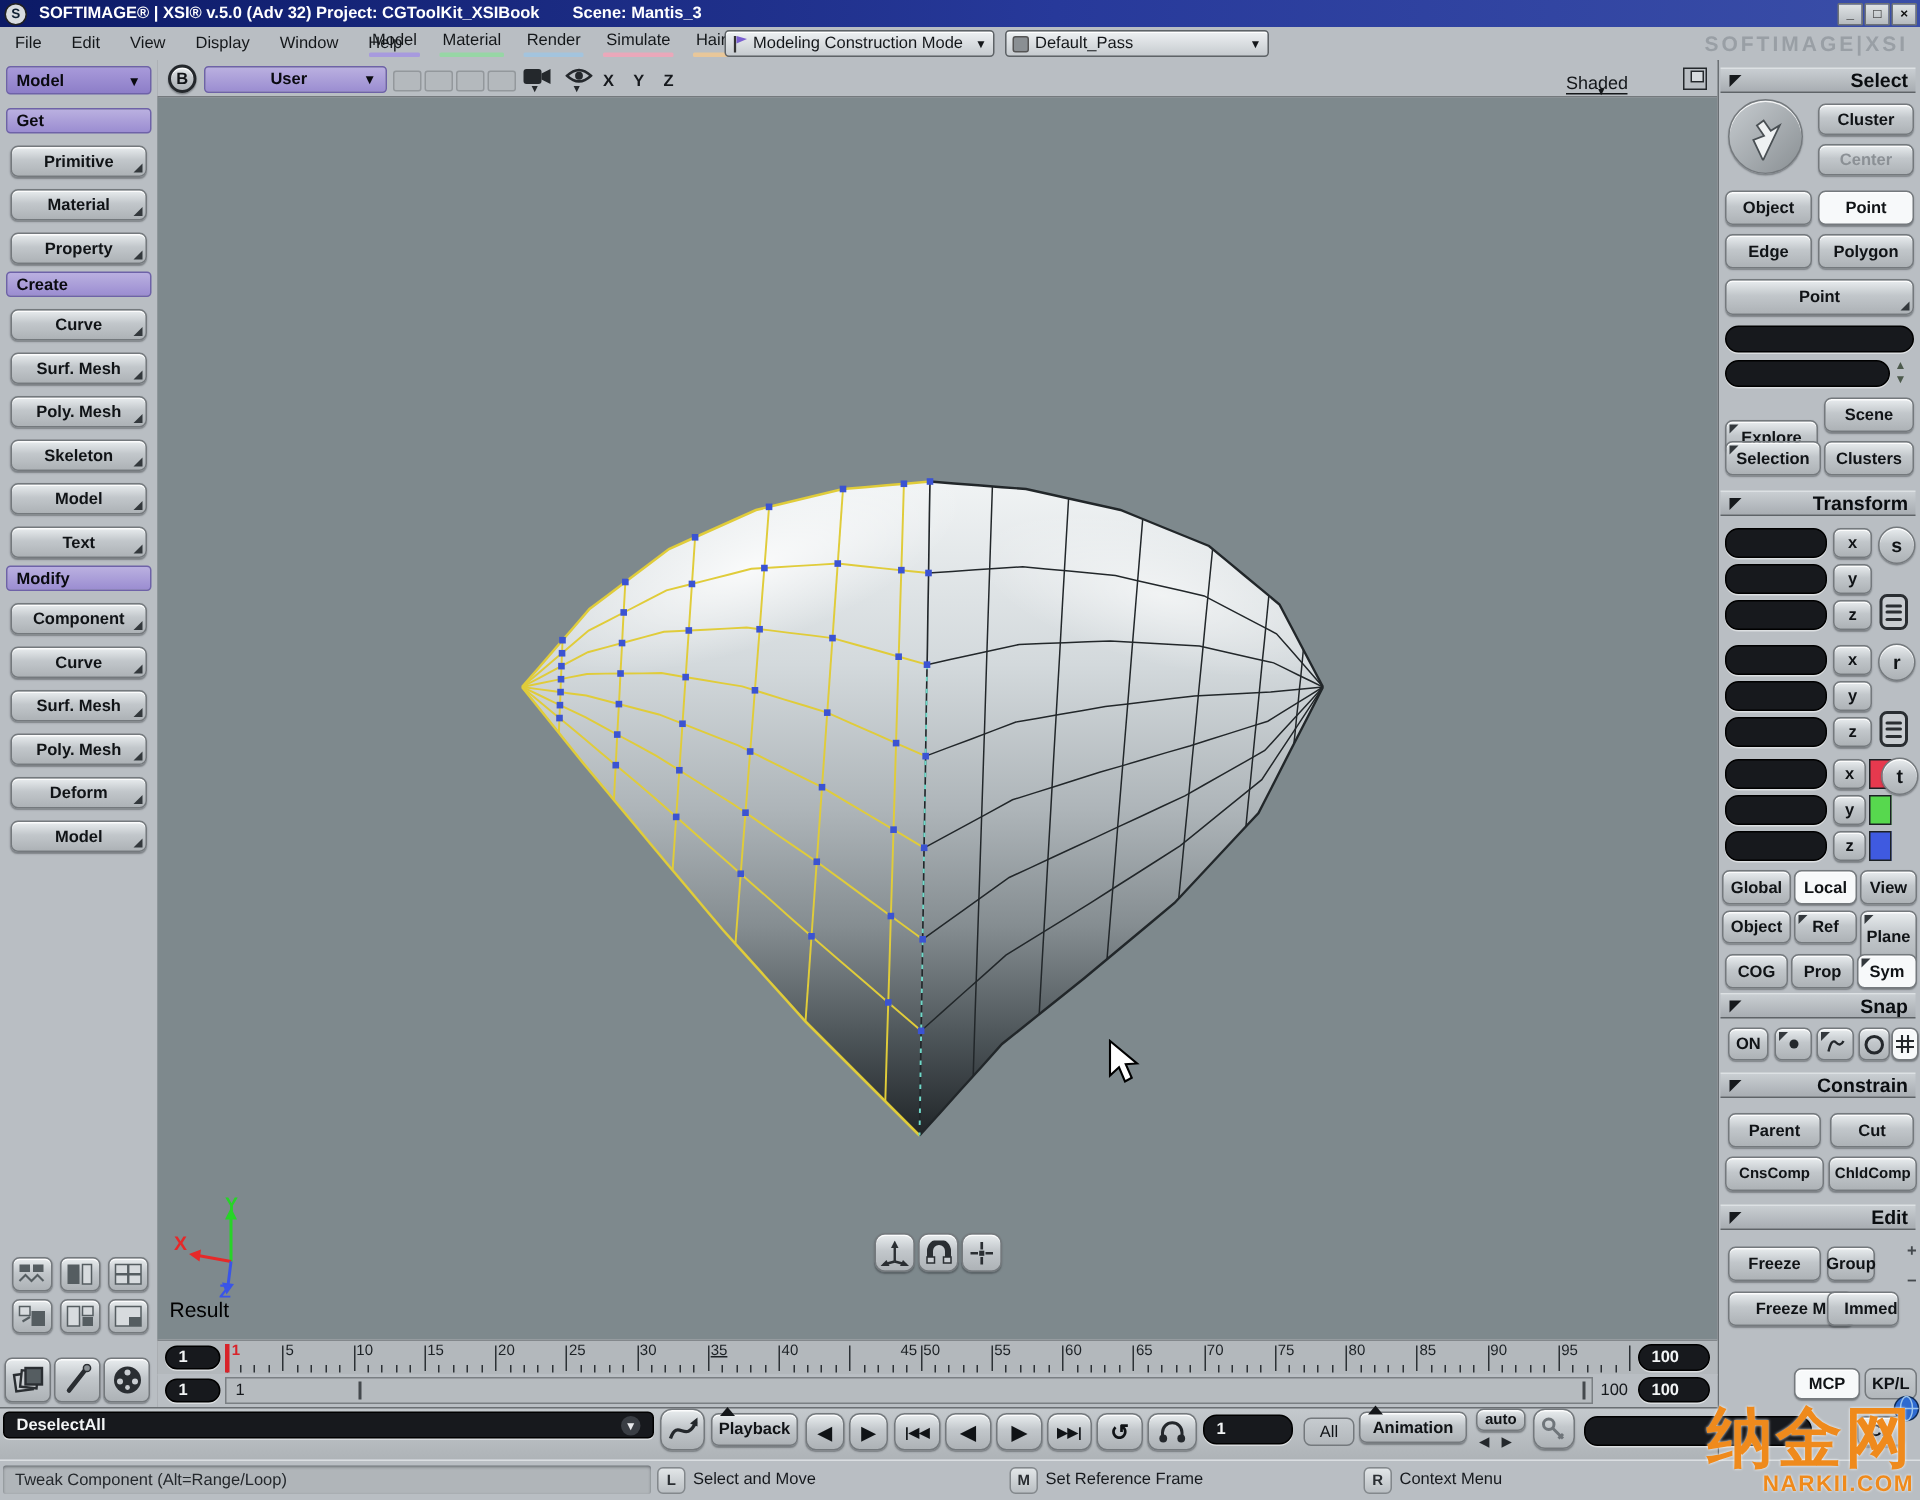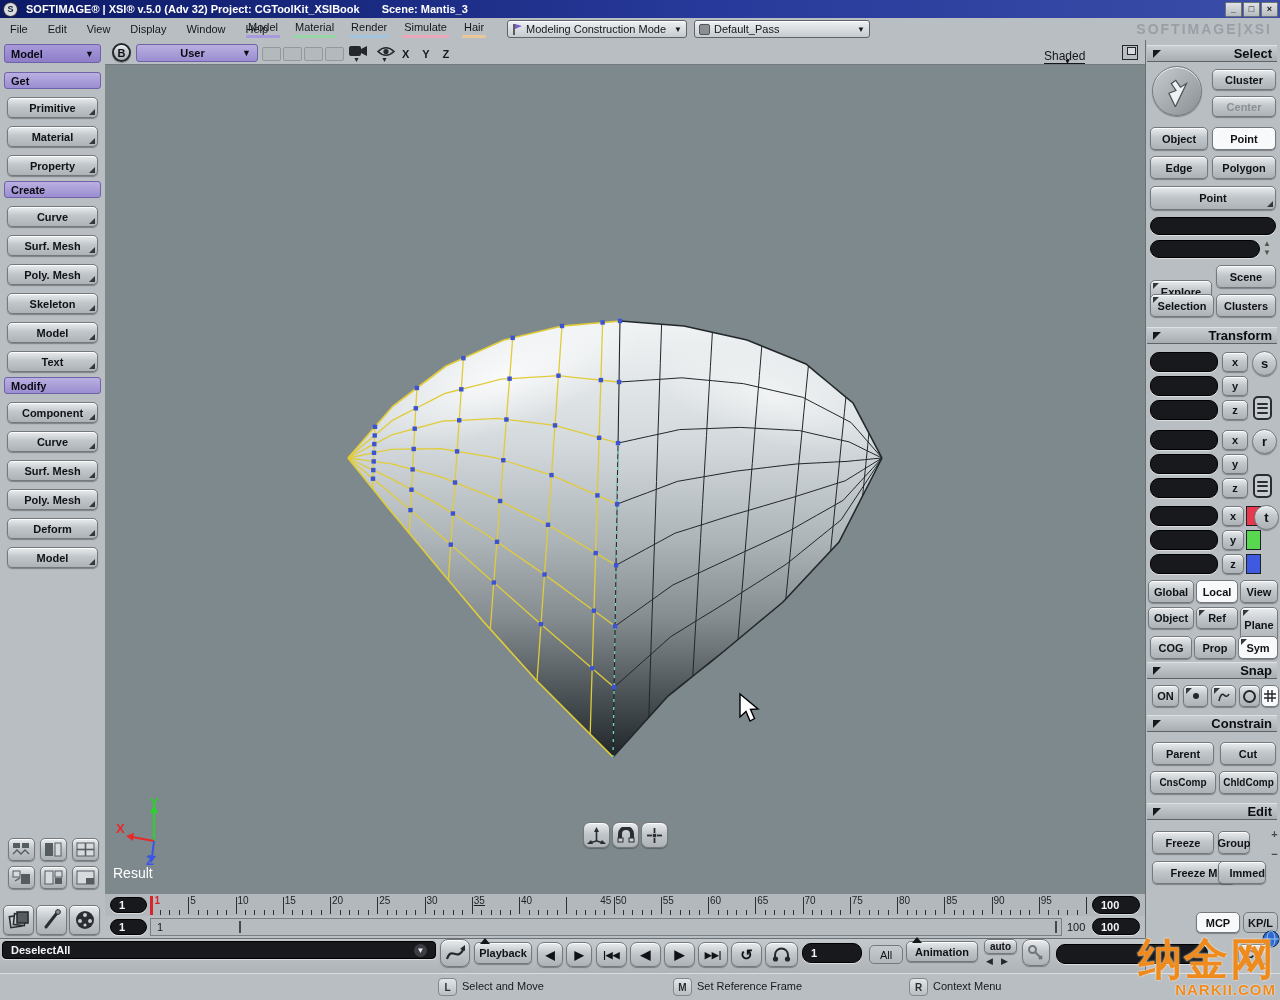--- a/index.html
+++ b/index.html
@@ -24,21 +24,21 @@
   .phdr::before{content:'';position:absolute;left:6px;top:4px;border-top:8px solid #16191c;border-right:8px solid transparent;}
   .fold::after{content:'';position:absolute;right:2px;bottom:2px;border-left:6px solid transparent;border-bottom:6px solid #33383c;}
   .foldtl::before{content:'';position:absolute;left:2px;top:2px;border-right:6px solid transparent;border-top:6px solid #33383c;}
   .lbl{position:absolute;font-size:11px;color:#16191d;}
   .menu-item{font-size:11px;color:#14171a;padding:2px 2px;}
   .mrow{display:flex;gap:16px;align-items:center;}
   .mod{display:flex;flex-direction:column;align-items:center;}
   .mod .u{height:3px;width:100%;margin-top:0px;border-radius:1px;}
   .dd{position:absolute;display:flex;align-items:center;background:linear-gradient(180deg,#eef1f3,#c6cbcf);
     border:1px solid #5e6367;border-radius:3px;font-size:11px;color:#14171a;padding:0 4px;box-sizing:border-box;
-    box-shadow:inset 0 1px 0 #fff;margin-left:24px;}
+    box-shadow:inset 0 1px 0 #fff;}
   .tick{position:absolute;bottom:2px;width:1px;height:5px;background:#2c3135;}
   .tick.major{top:3px;height:17px;}
   .ticklab{position:absolute;top:1px;font-size:10px;color:#1c2125;}
   .playhead{position:absolute;top:2px;bottom:2px;width:3px;background:#d8232a;}
   .phlab{position:absolute;top:1px;font-size:10px;font-weight:bold;color:#d8232a;}
   .sseg{position:absolute;background:#b0b5b9;box-shadow:inset 0 1px 2px rgba(90,95,100,.8);border-radius:2px;
     display:flex;align-items:center;font-size:11px;color:#24282c;padding:0 8px;box-sizing:border-box;}
   .mbtn{position:absolute;width:17px;height:16px;border-radius:4px;background:linear-gradient(180deg,#e2e6e8,#b9bec2);
     border:1px solid #83888c;font-size:10px;font-weight:bold;color:#2a2e32;display:flex;align-items:center;justify-content:center;}
   .stackicon{position:absolute;width:19px;height:24px;border:2px solid #2a2e32;border-radius:5px;background:#c9cdd1;
@@ -389,21 +389,21 @@
       <line x1="42" y1="46" x2="42" y2="16" stroke="#27d427" stroke-width="2"></line>
       <polygon points="42,10 38,18 46,18" fill="#27d427"></polygon>
       <text x="38" y="12" fill="#27d427" font-size="13" font-weight="bold" font-family="Liberation Sans">Y</text>
       <line x1="42" y1="46" x2="20" y2="42" stroke="#e62929" stroke-width="2"></line>
       <polygon points="14,41 22,38 21,46" fill="#e62929"></polygon>
       <text x="4" y="38" fill="#e62929" font-size="13" font-weight="bold" font-family="Liberation Sans">X</text>
       <line x1="42" y1="46" x2="40" y2="62" stroke="#3a55e8" stroke-width="2"></line>
       <polygon points="39,68 36,60 44,61" fill="#3a55e8"></polygon>
       <text x="34" y="70" fill="#3a55e8" font-size="13" font-weight="bold" font-family="Liberation Sans">Z</text>
     </svg>
-    <span style="position:absolute;left:8px;top:800px;color:#ffffff;font-size:14px;">Result</span>
+    <span style="position:absolute;left:8px;top:800px;color:#000000;font-size:14px;">Result</span>
     <div class="btn" style="left:478px;top:757px;width:27px;height:26px;border-radius:7px;">
       <svg width="19" height="17" viewBox="0 0 19 17">
           <line x1="9.5" y1="14" x2="9.5" y2="3" stroke="#2a2e32" stroke-width="1.6"></line>
           <polygon points="9.5,0 7,5 12,5" fill="#2a2e32"></polygon>
           <line x1="9.5" y1="14" x2="2" y2="16" stroke="#2a2e32" stroke-width="1.6"></line>
           <line x1="9.5" y1="14" x2="17" y2="16" stroke="#2a2e32" stroke-width="1.6"></line>
           <polygon points="0,17 4,13 6,17" fill="#2a2e32"></polygon>
           <polygon points="19,17 13,17 15,13" fill="#2a2e32"></polygon>
         </svg>
     </div>
@@ -834,20 +834,23 @@
   <div class="btn" style="left:1022px;top:939px;width:28px;height:27px;border-radius:8px;">
     <svg width="18" height="18" viewBox="0 0 18 18">
         <circle cx="5.5" cy="5.5" r="3.5" fill="none" stroke="#6f757a" stroke-width="2"></circle>
         <line x1="8" y1="8" x2="15" y2="15" stroke="#6f757a" stroke-width="2"></line>
         <line x1="12" y1="15" x2="15" y2="12" stroke="#6f757a" stroke-width="2"></line>
       </svg>
   </div>
   <div class="pill" style="left:1056px;top:944px;width:152px;height:20px;"></div>
 
   <div class="abs" style="left:0;top:973px;width:1280px;height:27px;background:#b9bec3;border-top:1px solid #dadee1;"></div>
+  <div class="sseg" style="left:2px;top:977px;width:432px;height:19px;">
+    <span>Tweak Component  (Alt=Range/Loop)</span>
+  </div>
   <div class="mbtn" style="left:438px;top:978px;">
       <span>L</span>
     </div>
   <span class="lbl" style="left:462px;top:980px;">Select and Move</span>
   <div class="mbtn" style="left:673px;top:978px;">
       <span>M</span>
     </div>
   <span class="lbl" style="left:697px;top:980px;">Set Reference Frame</span>
   <div class="mbtn" style="left:909px;top:978px;">
       <span>R</span>

